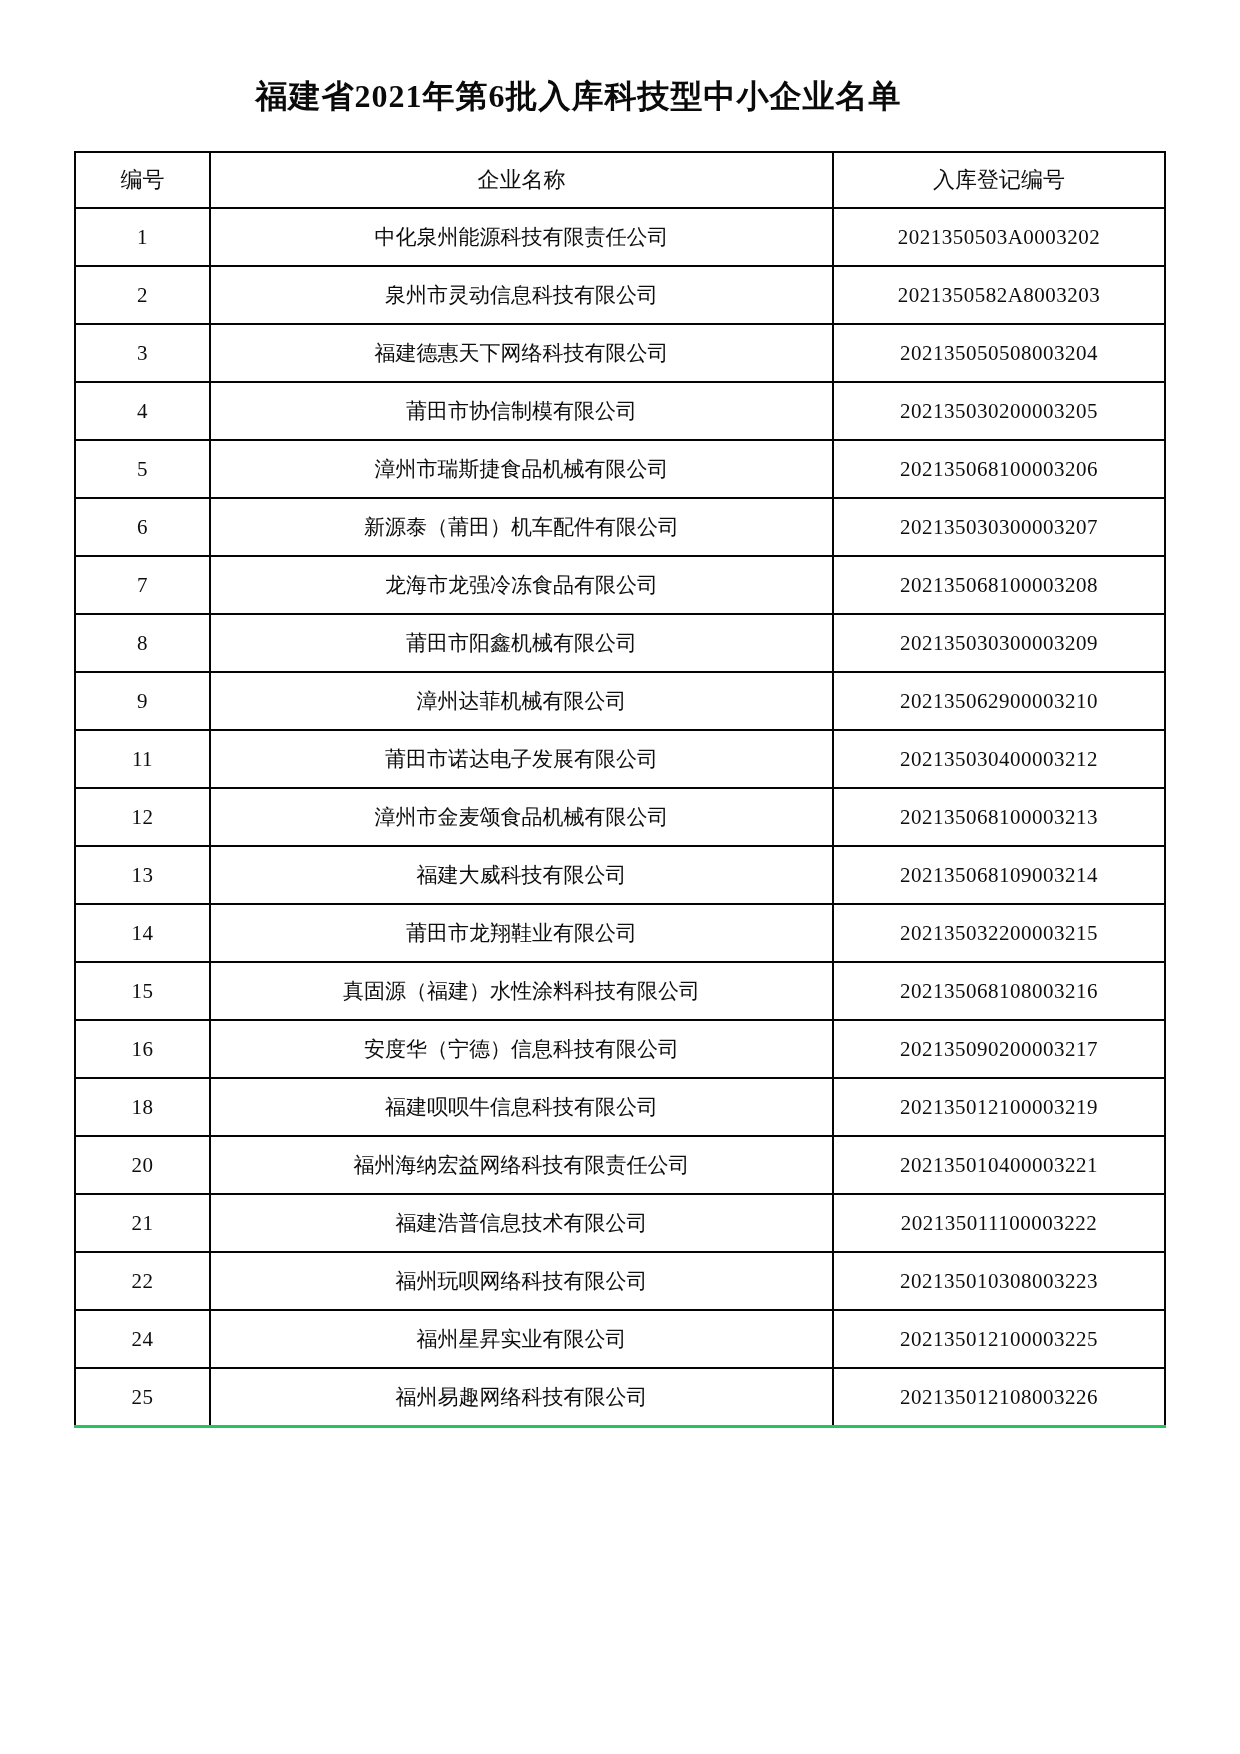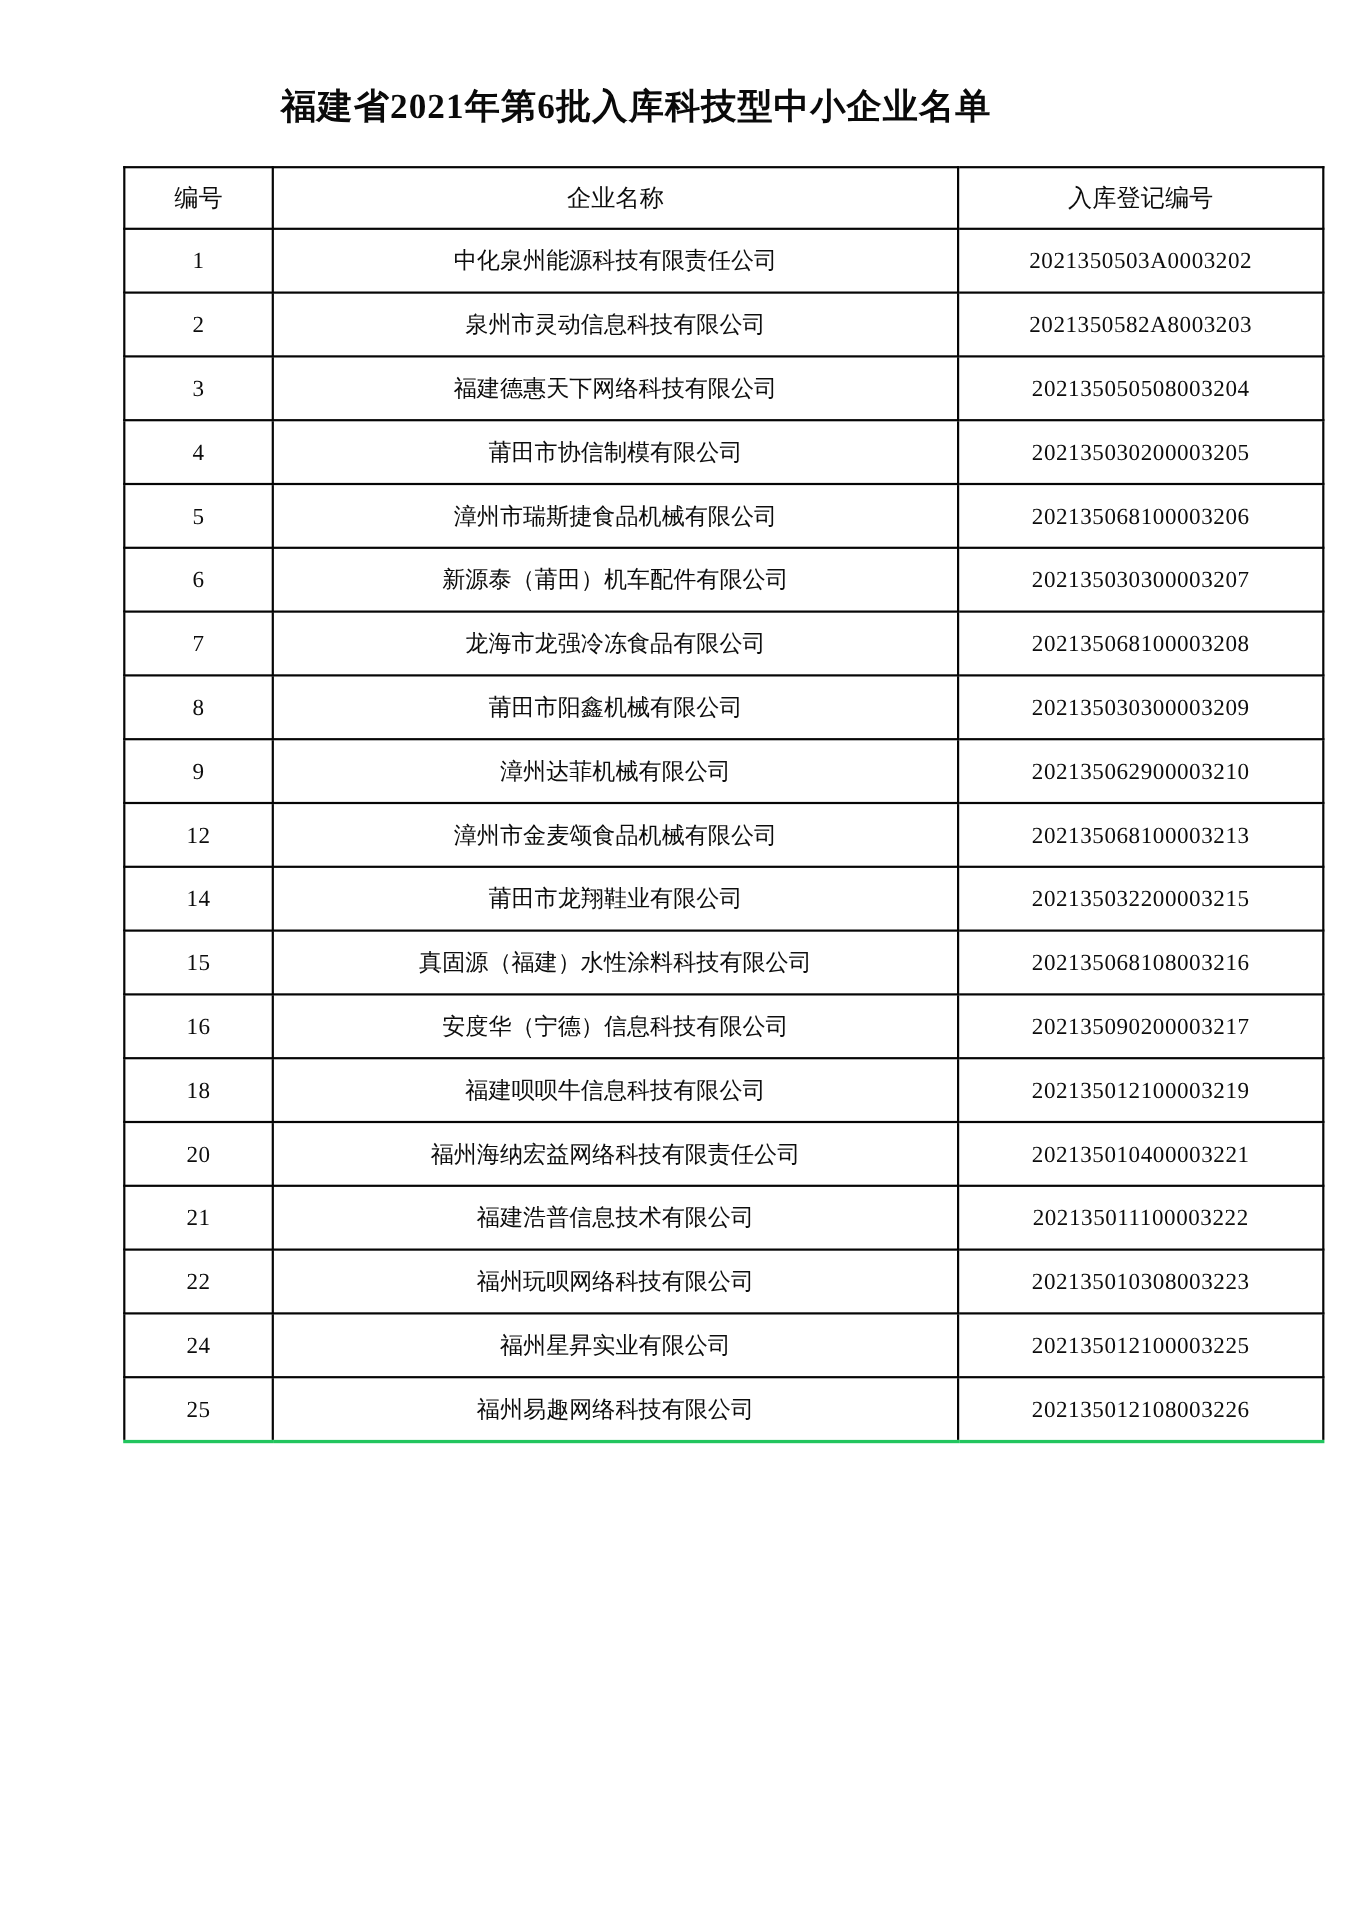--- a/index.html
+++ b/index.html
@@ -27,21 +27,21 @@
     font-size: 32px;
     line-height: 44px;
     font-weight: 700;
     letter-spacing: 1px;
     color: #0a0a0a;
   }
   table.company-table {
     border-collapse: collapse;
     table-layout: fixed;
     width: 1090px;
-    margin-left: 112px;
+    margin-left: 74px;
     margin-top: 33px;
     border: 2px solid #050505;
   }
   .col-no   { width: 135px; }
   .col-name { width: 623px; }
   .col-code { width: 332px; }
   table.company-table th,
   table.company-table td {
     border: 2px solid #050505;
     text-align: center;
@@ -138,27 +138,37 @@
           <td class="cell-code">202135030300003209</td>
         </tr>
 
         <tr>
           <td class="cell-no">9</td>
           <td class="cell-name">漳州达菲机械有限公司</td>
           <td class="cell-code">202135062900003210</td>
         </tr>
 
 
+        <tr>
+          <td class="cell-no">11</td>
+          <td class="cell-name">莆田市诺达电子发展有限公司</td>
+          <td class="cell-code">202135030400003212</td>
+        </tr>
 
         <tr>
           <td class="cell-no">12</td>
           <td class="cell-name">漳州市金麦颂食品机械有限公司</td>
           <td class="cell-code">202135068100003213</td>
         </tr>
 
+        <tr>
+          <td class="cell-no">13</td>
+          <td class="cell-name">福建大威科技有限公司</td>
+          <td class="cell-code">202135068109003214</td>
+        </tr>
 
         <tr>
           <td class="cell-no">14</td>
           <td class="cell-name">莆田市龙翔鞋业有限公司</td>
           <td class="cell-code">202135032200003215</td>
         </tr>
 
         <tr>
           <td class="cell-no">15</td>
           <td class="cell-name">真固源（福建）水性涂料科技有限公司</td>

